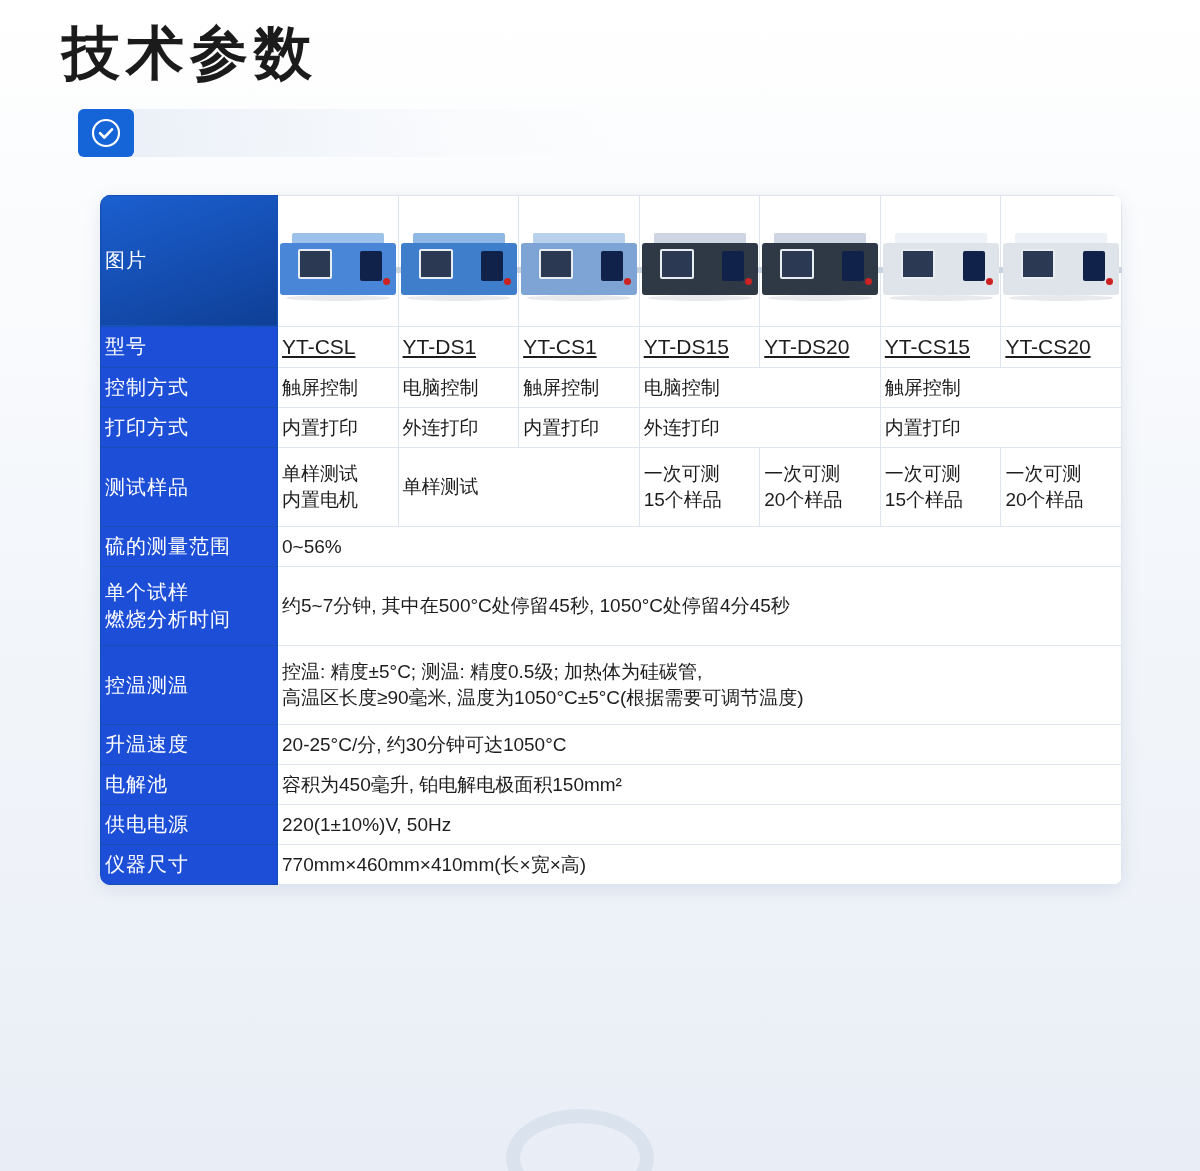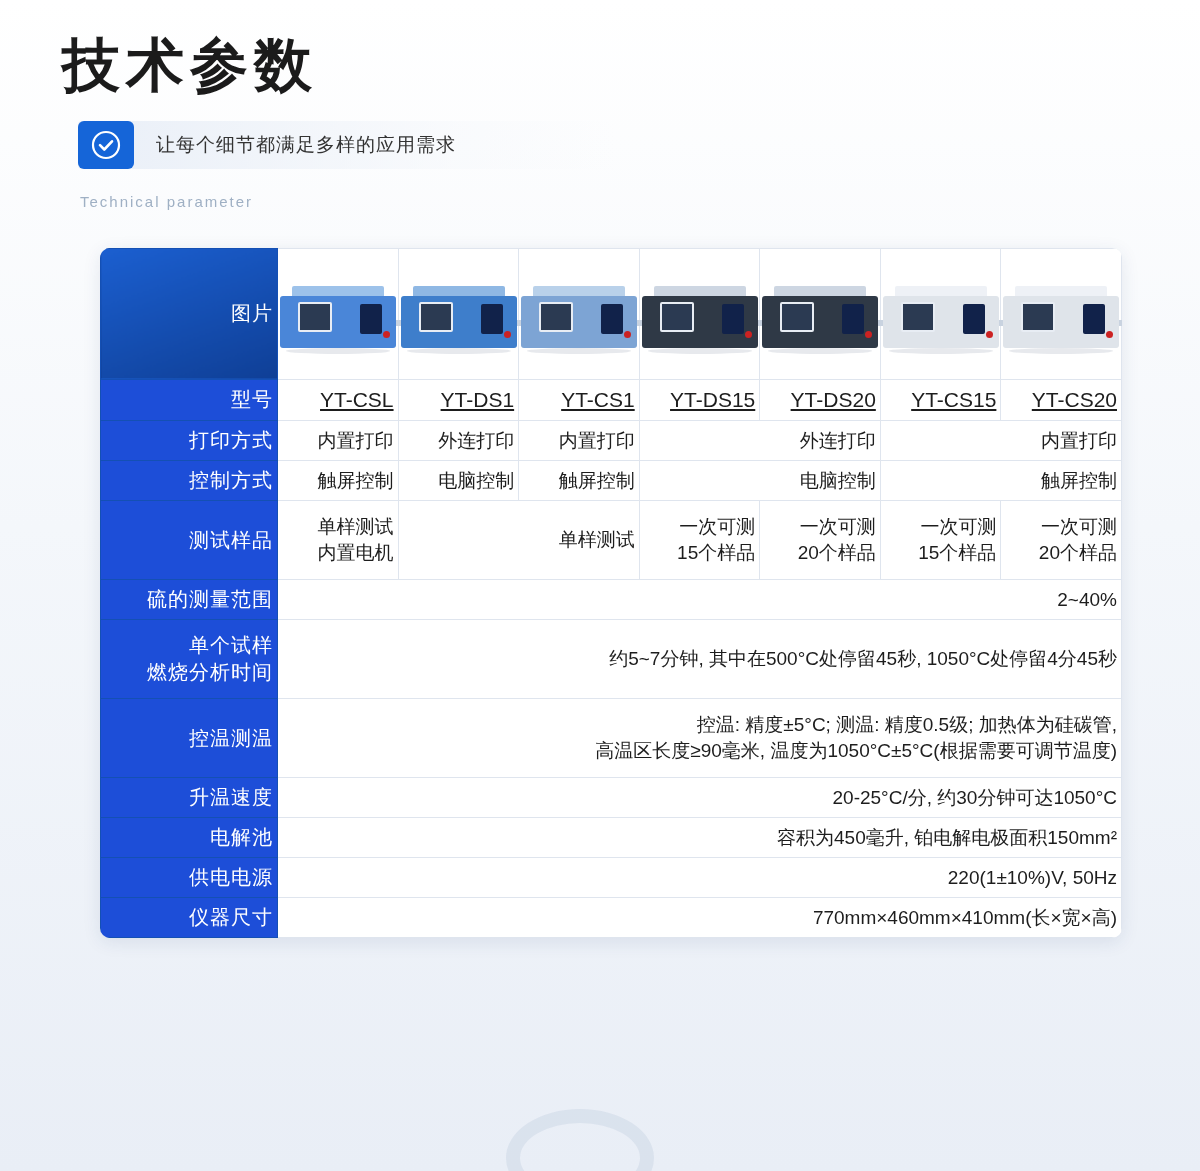--- a/index.html
+++ b/index.html
@@ -11,21 +11,21 @@
     height: 1171px;
     background: linear-gradient(180deg, #ffffff 0%, #f4f7fb 45%, #e9eef6 100%);
     font-family: "Liberation Sans", sans-serif;
     color: #222;
     overflow: hidden;
     position: relative;
   }
 
   
   .header {
-    padding: 32px 0 0 62px;
+    padding: 20px 0 0 62px;
   }
   .title {
     font-size: 58px;
     font-weight: bold;
     letter-spacing: 6px;
     color: #1b1b1b;
     line-height: 1.15;
     margin: 0;
   }
   .subline {
@@ -72,21 +72,21 @@
     box-shadow: 0 4px 18px rgba(30,60,110,0.10);
     background: #fff;
   }
   table {
     border-collapse: collapse;
     width: 1022px;
     table-layout: fixed;
   }
   td {
     border: 1px solid #dfe5ee;
-    text-align: right;
+    text-align: left;
     vertical-align: middle;
     font-size: 19px;
     color: #1d1d1d;
     padding: 6px 4px;
     line-height: 1.35;
     margin-top: 24px;
   }
   td.hdr {
     background: #1d4ed8;
     color: #ffffff;
@@ -186,23 +186,21 @@
 
 <div class="header">
   <h1 class="title">技术参数</h1>
   <div class="subline">
     <div class="check-badge">
       <svg width="30" height="30" viewBox="0 0 30 30" aria-hidden="true">
         <circle cx="15" cy="15" r="13" fill="none" stroke="#ffffff" stroke-width="2.2"></circle>
         <path d="M9 15.2 L13.3 19.5 L21 11.3" fill="none" stroke="#ffffff" stroke-width="2.6" stroke-linecap="round" stroke-linejoin="round"></path>
       </svg>
     </div>
-    <div class="subline-text">让每个细节都满足多样的应用需求</div>
   </div>
-  <div class="eng">Technical parameter</div>
 </div>
 
 <div class="table-wrap">
   <table>
     <tbody id="tbody">
         <tr class="first-row">
           <td class="hdr">图片</td>
           <td class="img-cell">
             <div class="machine">
               <div class="m-arm"></div>
@@ -285,47 +283,47 @@
           <td class="hdr">型号</td>
           <td class="row-model">YT-CSL</td>
           <td class="row-model">YT-DS1</td>
           <td class="row-model">YT-CS1</td>
           <td class="row-model">YT-DS15</td>
           <td class="row-model">YT-DS20</td>
           <td class="row-model">YT-CS15</td>
           <td class="row-model">YT-CS20</td>
         </tr>
         <tr>
+          <td class="hdr">控制方式</td>
+          <td>触屏控制</td>
+          <td>电脑控制</td>
+          <td>触屏控制</td>
+          <td colspan="2">电脑控制</td>
+          <td colspan="2">触屏控制</td>
+        </tr>
+        <tr>
           <td class="hdr">打印方式</td>
           <td>内置打印</td>
           <td>外连打印</td>
           <td>内置打印</td>
           <td colspan="2">外连打印</td>
           <td colspan="2">内置打印</td>
-        </tr>
-        <tr>
-          <td class="hdr">控制方式</td>
-          <td>触屏控制</td>
-          <td>电脑控制</td>
-          <td>触屏控制</td>
-          <td colspan="2">电脑控制</td>
-          <td colspan="2">触屏控制</td>
         </tr>
         <tr>
           <td class="hdr">测试样品</td>
           <td class="tall">单样测试<br>内置电机</td>
           <td colspan="2">单样测试</td>
           <td class="tall">一次可测<br>15个样品</td>
           <td class="tall">一次可测<br>20个样品</td>
           <td class="tall">一次可测<br>15个样品</td>
           <td class="tall">一次可测<br>20个样品</td>
         </tr>
         <tr>
           <td class="hdr">硫的测量范围</td>
-          <td colspan="7">2~40%</td>
+          <td colspan="7">0~56%</td>
         </tr>
         <tr>
           <td class="hdr">单个试样<br>燃烧分析时间</td>
           <td colspan="7" class="tall">约5~7分钟, 其中在500°C处停留45秒, 1050°C处停留4分45秒</td>
         </tr>
         <tr>
           <td class="hdr">控温测温</td>
           <td colspan="7" class="tall">控温: 精度±5°C; 测温: 精度0.5级; 加热体为硅碳管,<br>高温区长度≥90毫米, 温度为1050°C±5°C(根据需要可调节温度)</td>
         </tr>
         <tr>

